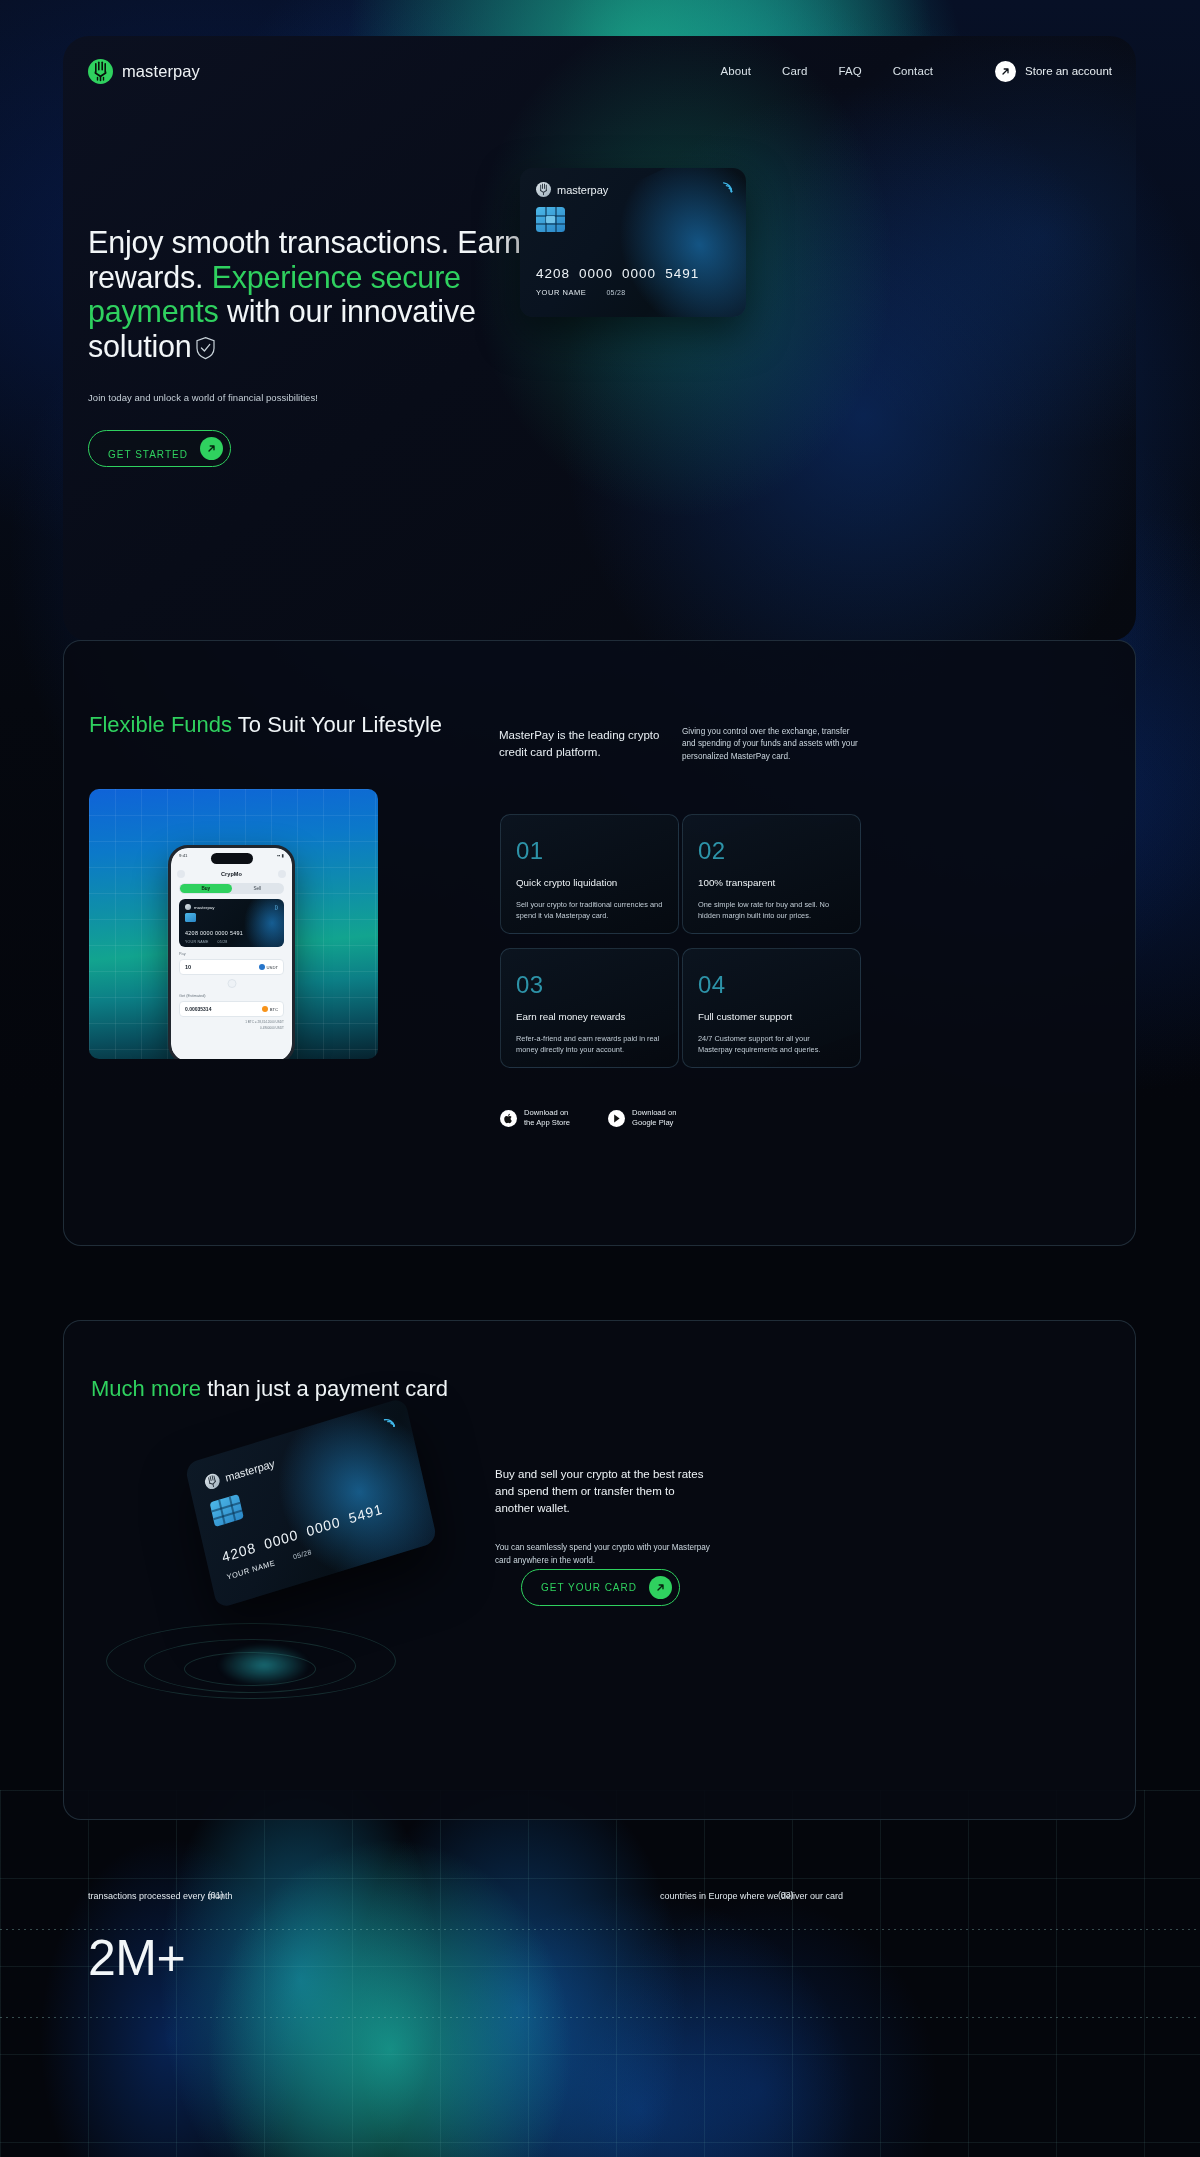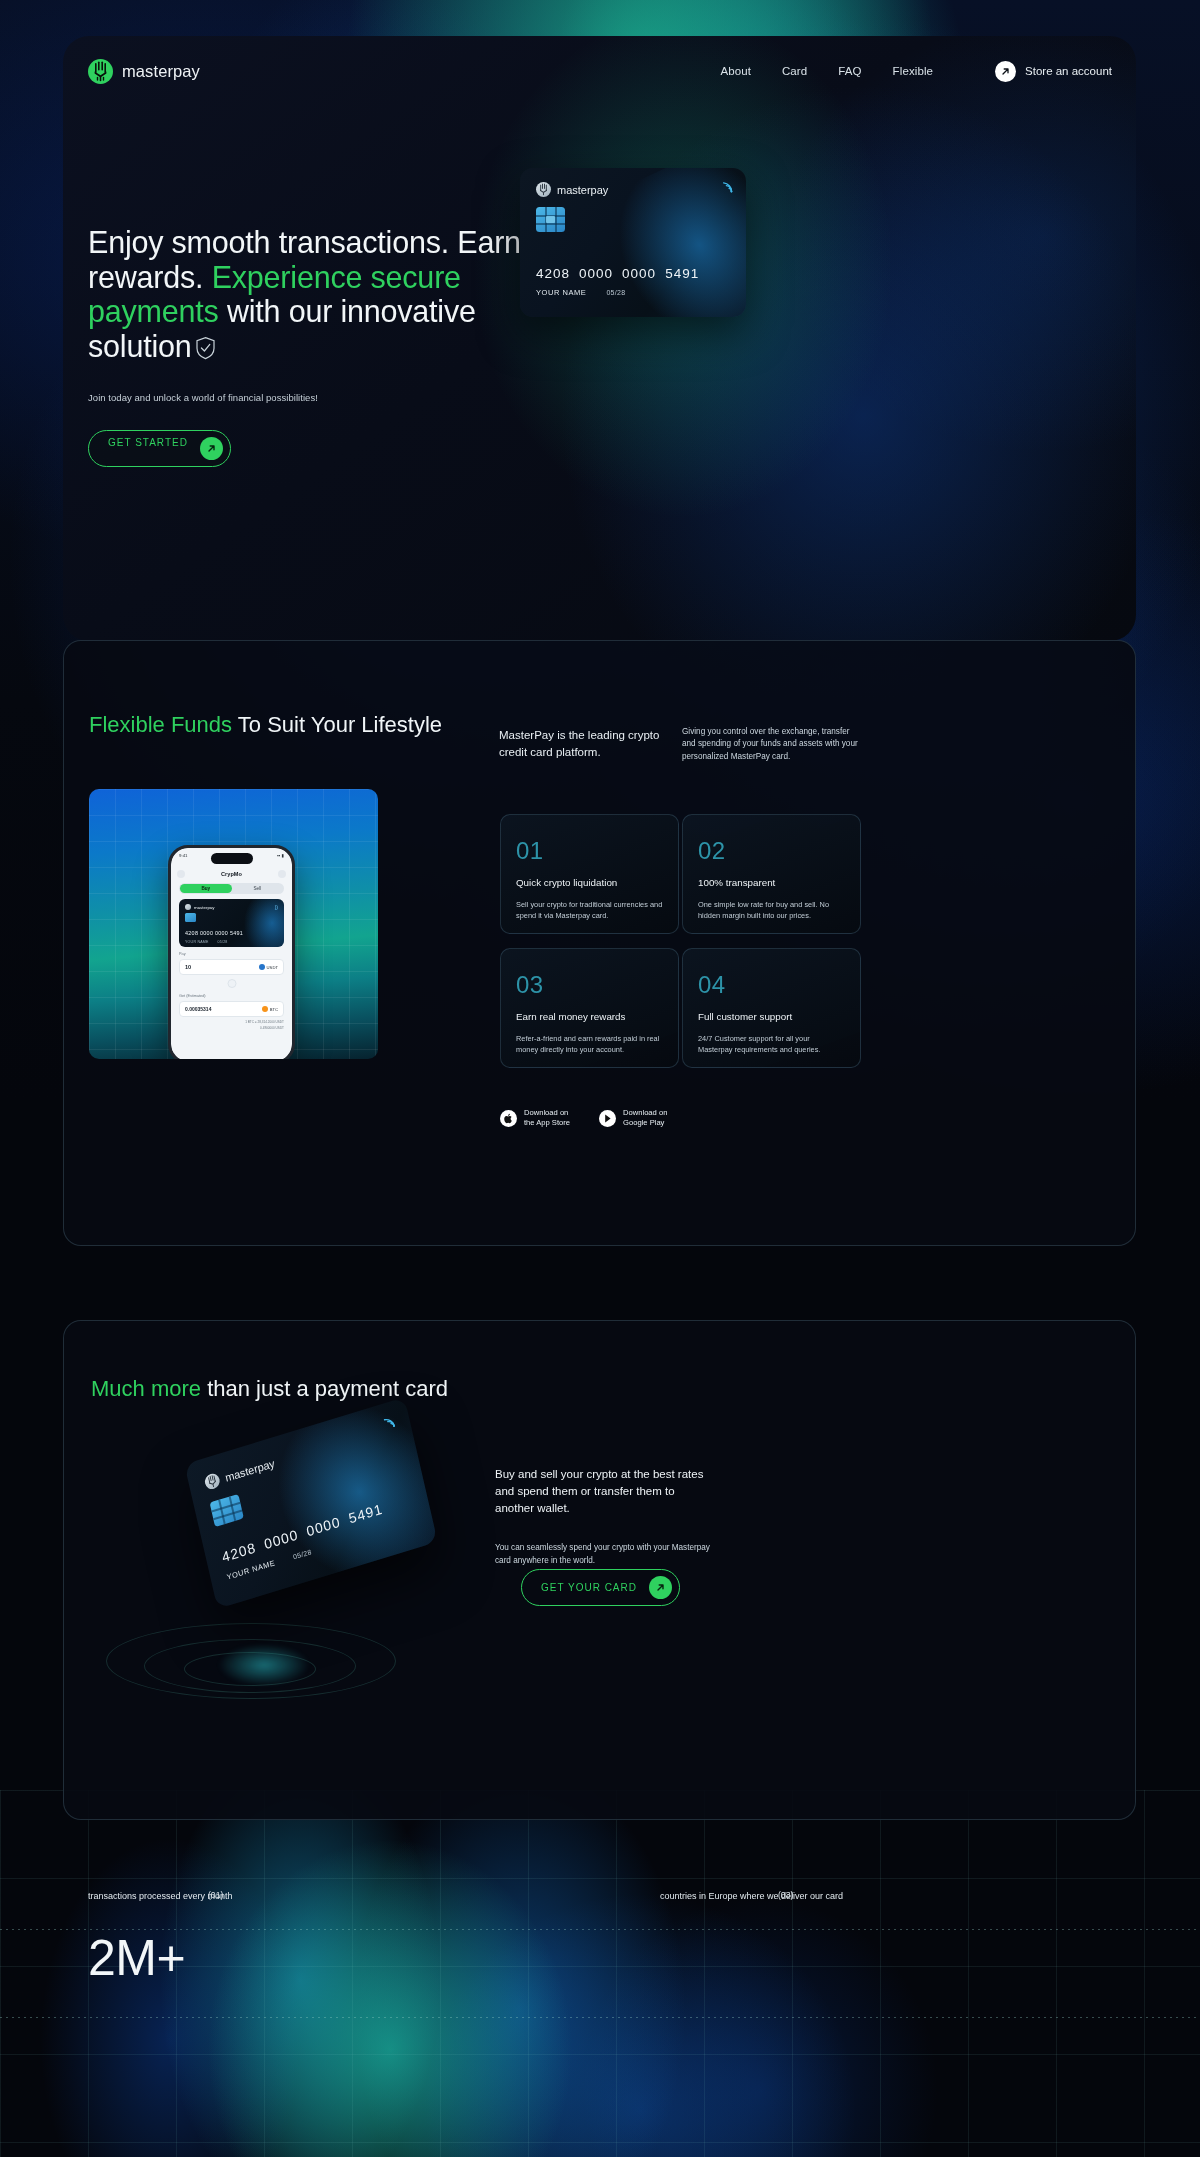--- a/index.html
+++ b/index.html
@@ -97,21 +97,21 @@
   
   .hero-copy { position: absolute; left: 88px; top: 225px; width: 470px; z-index: 20; }
   .hero-title {
     font-size: 30.5px; line-height: 1.135; color: #f2f6f8; font-weight: 400; letter-spacing: -0.2px;
   }
   .hero-title .accent { color: #2fd15f; }
   .shield-ico { display:inline-block; vertical-align: -3px; margin-left: 3px; }
   .hero-sub { margin-top: 26px; font-size: 9.5px; color: #c6d0d8; letter-spacing: .05px; }
   .btn-outline {
     margin-top: 27px;
-    display: inline-flex; align-items: flex-start; gap: 12px;
+    display: inline-flex; align-items: flex-end; gap: 12px;
     border: 1px solid #2fd15f; border-radius: 999px;
     padding: 6px 7px 6px 19px; cursor: pointer;
     background: rgba(10,20,14,0.25);
   }
   .btn-outline .label { color: #2fd15f; font-size: 10px; letter-spacing: 1px; }
   .btn-dot {
     width: 23px; height: 23px; border-radius: 50%; background: #2fd15f;
     display: flex; align-items: center; justify-content: center; flex:none;
   }
 
@@ -246,21 +246,21 @@
     background: linear-gradient(160deg, rgba(13,22,34,0.85), rgba(6,10,16,0.9));
   }
   .feat .num { font-size: 24px; color: #2d93a8; font-weight: 300; letter-spacing: .5px; line-height:1; }
   .feat .t { margin-top: 14px; font-size: 9.8px; color: #eef3f6; }
   .feat .d { margin-top: 11px; font-size: 7.4px; line-height: 1.55; color: #c2cdd6; }
   #feat-1 { left: 436px; top: 173px; }
   #feat-2 { left: 618px; top: 173px; }
   #feat-3 { left: 436px; top: 307px; }
   #feat-4 { left: 618px; top: 307px; }
 
-  .stores { position:absolute; left: 436px; top: 467px; display:flex; gap: 29px; }
+  .stores { position:absolute; left: 436px; top: 467px; display:flex; gap: 38px; }
   .store { display:flex; align-items:center; gap: 7px; cursor:pointer; }
   .store-ico {
     width: 17px; height: 17px; border-radius: 50%; background:#fff;
     display:flex; align-items:center; justify-content:center; flex:none;
   }
   .store-txt { font-size: 7.6px; line-height: 1.35; color: #e7eef3; }
 
   
   .much-head { position:absolute; left: 27px; top: 54px; }
   .much-right { position:absolute; left: 431px; top: 145px; width: 215px; }
@@ -350,21 +350,21 @@
           </g>
         </svg>
       </div>
       <span class="brand-text">masterpay</span>
     </div>
 
     <nav class="nav">
       <a href="#">About</a>
       <a href="#">Card</a>
       <a href="#">FAQ</a>
-      <a href="#">Flexible</a>
+      <a href="#">Contact</a>
     </nav>
 
     <div class="cta-open">
       <span class="arrow-circle">
         <svg width="11" height="11" viewBox="0 0 11 11">
           <path d="M3 8 L8 3 M4.2 3 L8 3 L8 6.8" stroke="#0c1118" stroke-width="1.3" fill="none" stroke-linecap="round" stroke-linejoin="round"></path>
         </svg>
       </span>
       <span class="cta-open-label">Store an account</span>
     </div>

